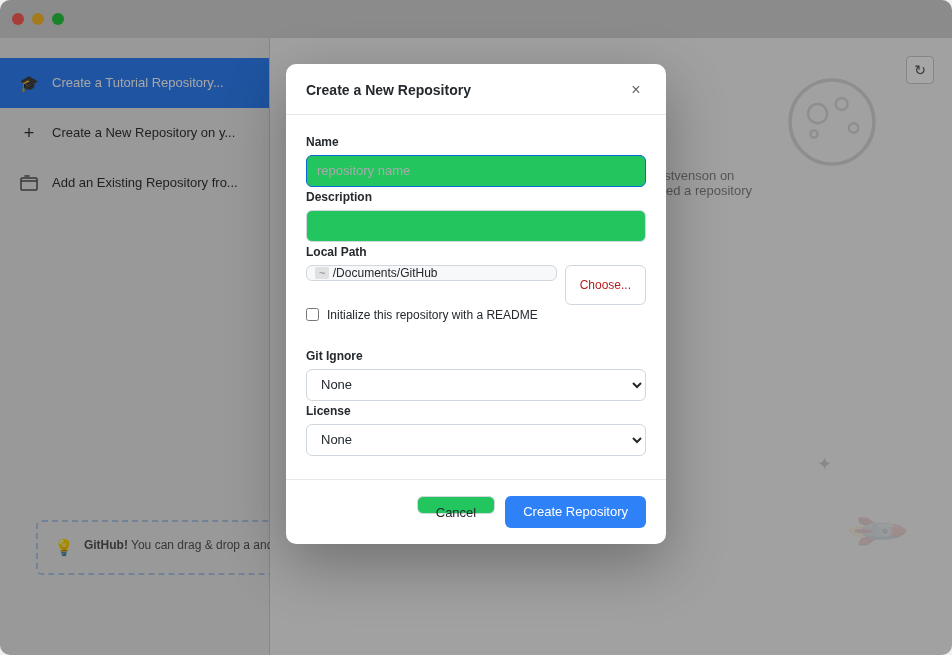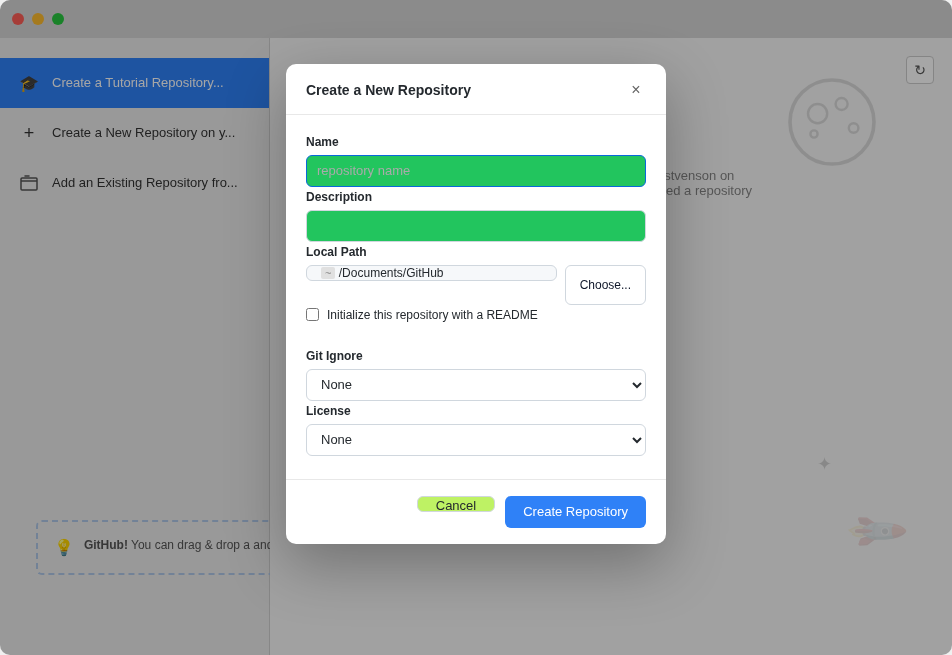--- a/index.html
+++ b/index.html
@@ -242,38 +242,38 @@
     .local-path-row {
       display: flex;
       gap: 8px;
     }
 
     .local-path-input {
       flex: 1;
       height: 16px;
       border: 1px solid #d0d7de;
       border-radius: 6px;
-      padding: 0 14px;
+      padding: 0 8px;
       font-size: 12px;
       color: #24292e;
       background: #f6f8fa;
       overflow: hidden;
       text-overflow: ellipsis;
       white-space: nowrap;
     }
 
     .choose-btn {
       height: 40px;
       padding: 0 14px;
       border: 1px solid #d0d7de;
       border-radius: 6px;
       background: white;
       font-size: 12px;
       cursor: pointer;
-      color: #0f172a;
+      color: #b91c1c;
       white-space: nowrap;
     }
 
     .checkbox-row {
       display: flex;
       align-items: center;
       gap: 8px;
       margin-bottom: 27px;
     }
 
@@ -304,24 +304,24 @@
     .modal-footer {
       display: flex;
       justify-content: flex-end;
       gap: 10px;
       padding: 16px 20px;
       border-top: 1px solid #e8e8e8;
     }
 
     .btn-cancel {
       height: 16px;
-      padding: 1px 18px;
+      padding: 8px 18px;
       border: 1px solid #d0d7de;
       border-radius: 6px;
-      background: #bef264;
+      background: #22c55e;
       font-size: 13px;
       cursor: pointer;
       color: #24292e;
     }
 
     .btn-primary {
       height: 32px;
       padding: 0 18px;
       border: none;
       border-radius: 6px;

